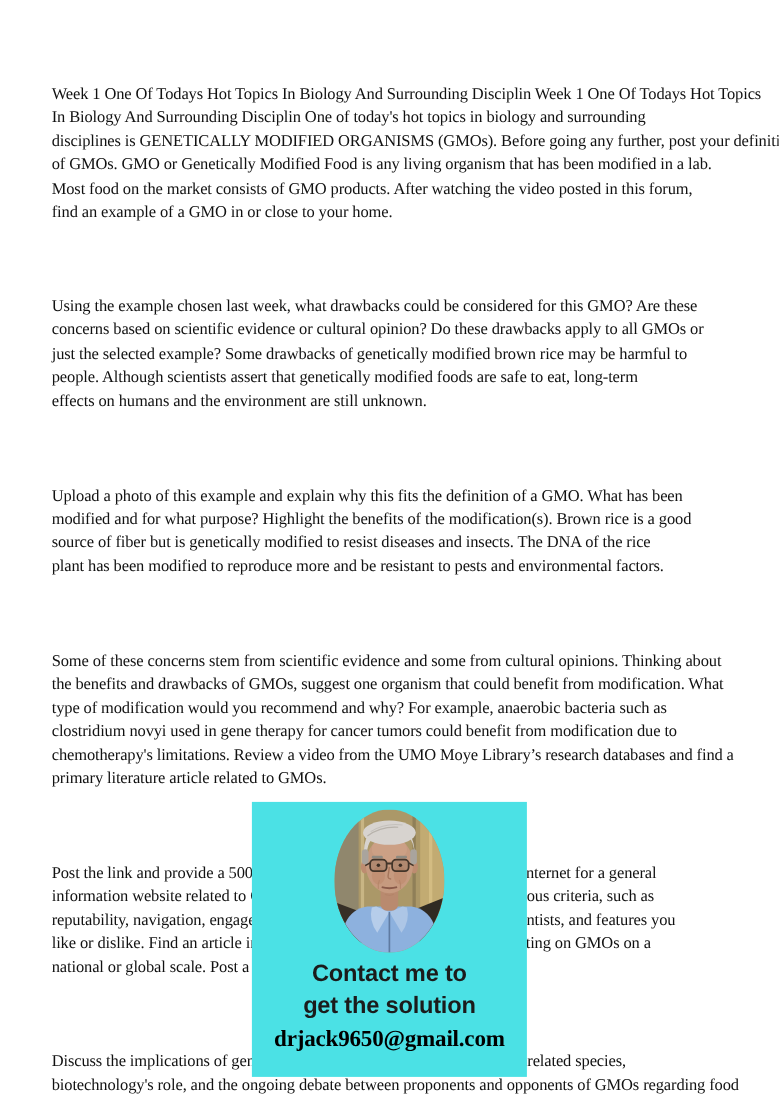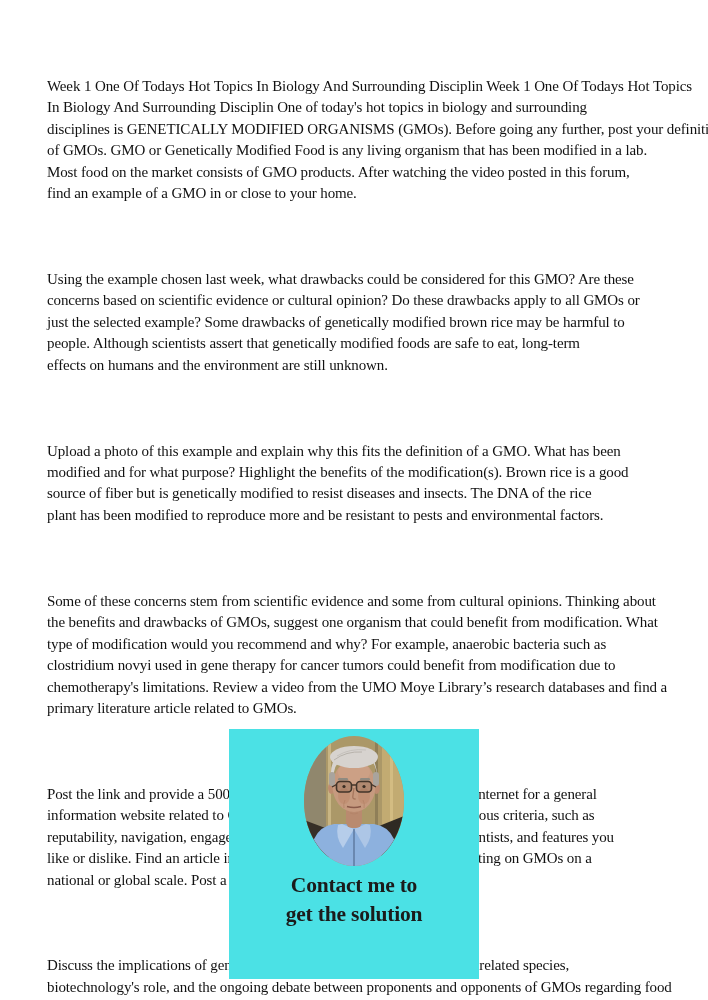--- a/index.html
+++ b/index.html
@@ -27,21 +27,21 @@
     width: 250px; height: 250px;
     background: #4be1e5;
     text-align: center;
     display: flex;
     flex-direction: column;
     align-items: center;
   }
   .photo-wrap { margin-top: 7px; width: 100px; height: 130px; }
   .contact-heading {
     margin-top: 5px;
-    font-family: Liberation Serif, serif;
+    font-family: Liberation Sans, sans-serif;
     font-weight: 700;
     font-size: 21.5px;
     line-height: 29px;
     color: #1b1b1b;
     white-space: pre-line;
     letter-spacing: -0.2px;
   }
   .contact-email {
     margin-top: 3px;
     font-family: "Liberation Serif", serif;
@@ -136,13 +136,14 @@
         <circle cx="60" cy="50.5" r="1.6" fill="#3a2d23"></circle>
         <path d="M50,52 L48.8,60.5 Q48.6,63.2 51.6,63" stroke="#a5765c" stroke-width="1.3" fill="none"></path>
         <path d="M43,70.5 Q50,72.5 57,70.5" stroke="#8a5a49" stroke-width="1.6" fill="none"></path>
         <path d="M41,64 Q39,68 40,72 M59,64 Q61,68 60,72" stroke="#b08165" stroke-width="1" fill="none" opacity="0.7"></path>
         <path d="M46,77 Q50,79 54,77" stroke="#b08165" stroke-width="1" fill="none" opacity="0.6"></path>
       </g>
     </svg>
   </div>
   <div class="contact-heading">Contact me to
 get the solution</div>
+  <div class="contact-email">drjack9650@gmail.com</div>
 </div>
 
 </body></html>

